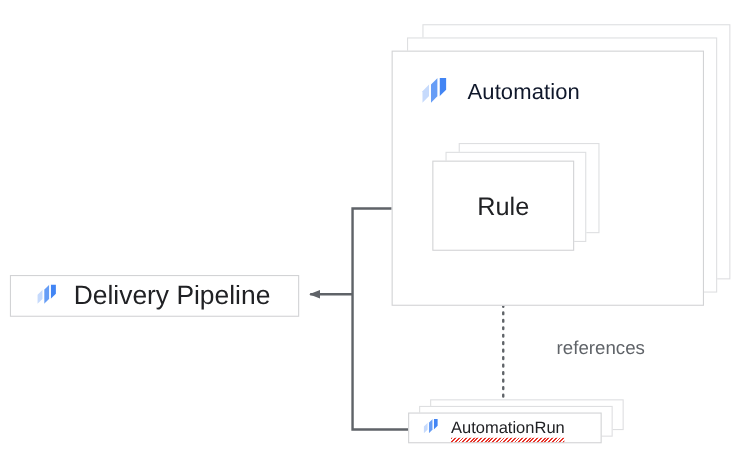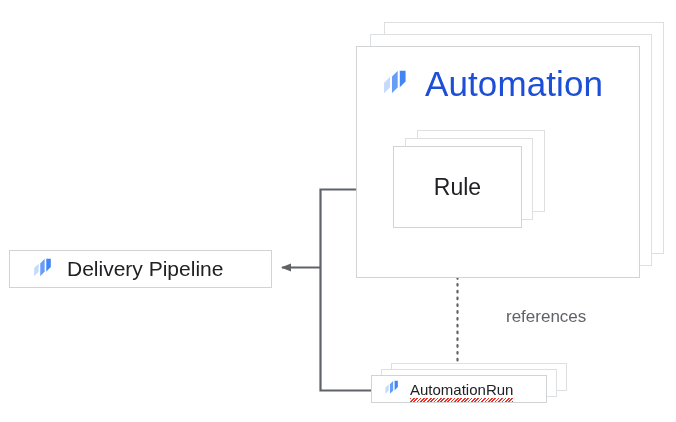--- a/index.html
+++ b/index.html
@@ -38,22 +38,22 @@
 
   #automation-header {
     position: absolute;
     left: 380px;
     top: 66px;
     display: flex;
     align-items: center;
     gap: 14px;
   }
   #automation-title {
-    font-size: 35px;
-    color: #1d4ed8;
+    font-size: 20px;
+    color: #0f172a;
     letter-spacing: 0.1px;
     line-height: 1;
     white-space: nowrap;
   }
 
   
   #rule-stack-back { left: 417px; top: 130px; width: 128px; height: 82px; }
   #rule-stack-mid  { left: 405px; top: 138px; width: 128px; height: 82px; }
   #rule-card-front { left: 393px; top: 146px; width: 129px; height: 82px; }
   #rule-label {
@@ -77,21 +77,21 @@
   #delivery-pipeline-content {
     position: absolute;
     left: 9px; top: 250px; width: 263px; height: 38px;
     display: flex;
     align-items: center;
     gap: 12px;
     padding-left: 22px;
     box-sizing: border-box;
   }
   #delivery-pipeline-label {
-    font-size: 21px;
+    font-size: 24px;
     color: #202124;
     white-space: nowrap;
   }
 
   
   #automationrun-stack-back { left: 391px; top: 363px; width: 176px; height: 28px; }
   #automationrun-stack-mid  { left: 381px; top: 369px; width: 176px; height: 28px; }
   #automationrun-card-front { left: 371px; top: 375px; width: 176px; height: 28px; }
   #automationrun-content {
     position: absolute;

